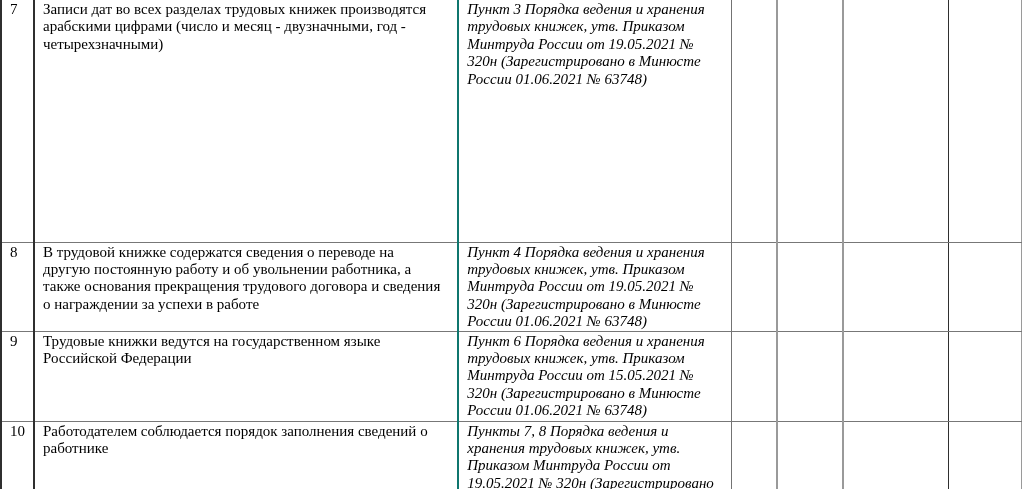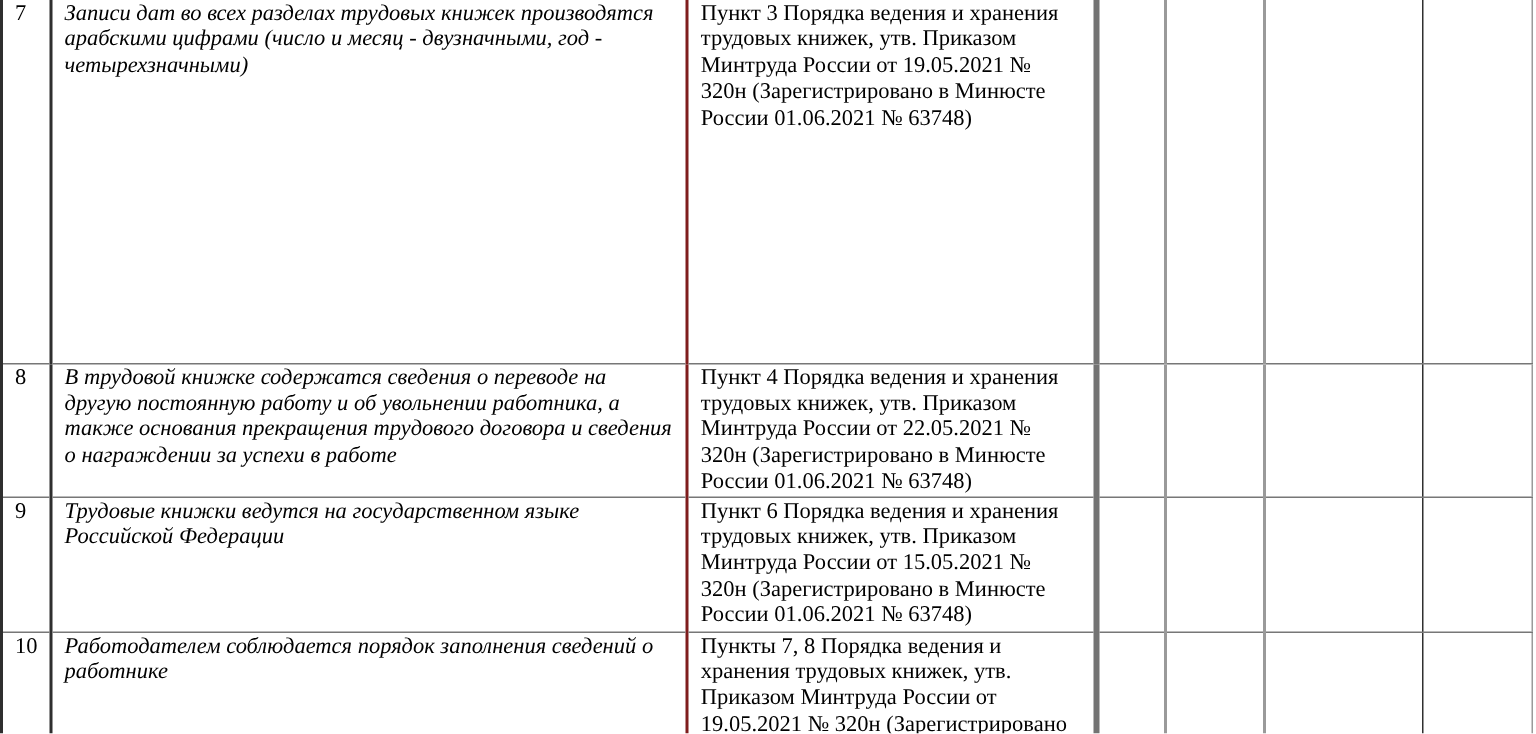--- a/index.html
+++ b/index.html
@@ -38,22 +38,22 @@
   }
   
   tr.row-a { height: 242px; }
   tr.row-b { height: 88px; }
   tr.row-c { height: 90px; }
   tr.row-d { height: 130px; }
   tr.row-d td { border-bottom: none; }
 
   
   td.c-num   { padding-left: 6px;  border-right: 2px solid #2f2f2f; }
-  td.c-req   { padding-left: 9px;  padding-right: 6px; border-right: 2px solid #7f1d1d; font-style: italic; }
-  td.c-basis { padding-left: 8px;  padding-right: 5px; border-right: 4px solid #737373; }
+  td.c-req   { padding-left: 9px;  padding-right: 6px; border-right: 2px solid #0f766e; }
+  td.c-basis { padding-left: 8px;  padding-right: 5px; border-right: 1px solid #737373; font-style: italic; }
   td.c-e1    { border-right: 2px solid #9a9a9a; }
   td.c-e2    { border-right: 2px solid #9a9a9a; }
   td.c-e3    { border-right: 1px solid #2f2f2f; }
   td.c-e4    { }
 </style>
 </head>
 <body>
 
 <div class="page">
   <table class="req-table">
@@ -83,21 +83,21 @@
         <td class="c-e4"></td>
       </tr>
       <tr class="row-b">
         <td class="c-num">8</td>
         <td class="c-req">В трудовой книжке содержатся сведения о переводе на
 другую постоянную работу и об увольнении работника, а
 также основания прекращения трудового договора и сведения
 о награждении за успехи в работе</td>
         <td class="c-basis">Пункт 4 Порядка ведения и хранения
 трудовых книжек, утв. Приказом
-Минтруда России от 22.05.2021 №
+Минтруда России от 19.05.2021 №
 320н (Зарегистрировано в Минюсте
 России 01.06.2021 № 63748)</td>
         <td class="c-e1"></td>
         <td class="c-e2"></td>
         <td class="c-e3"></td>
         <td class="c-e4"></td>
       </tr>
       <tr class="row-c">
         <td class="c-num">9</td>
         <td class="c-req">Трудовые книжки ведутся на государственном языке

